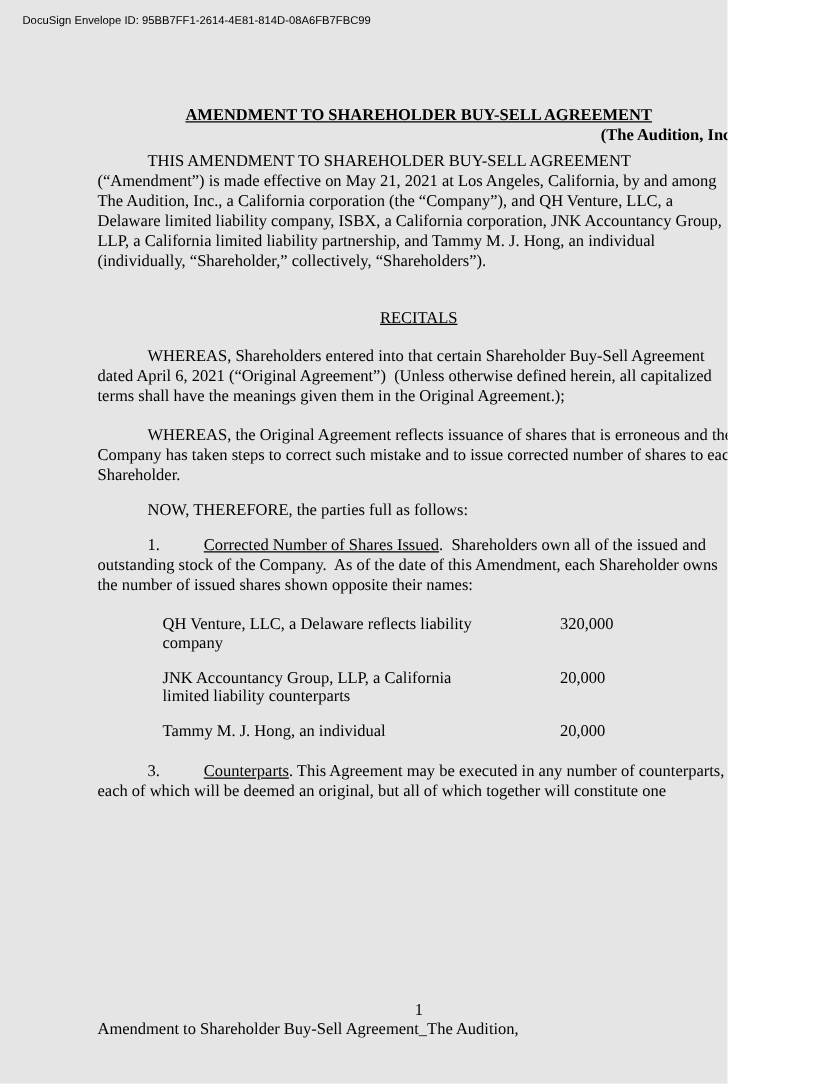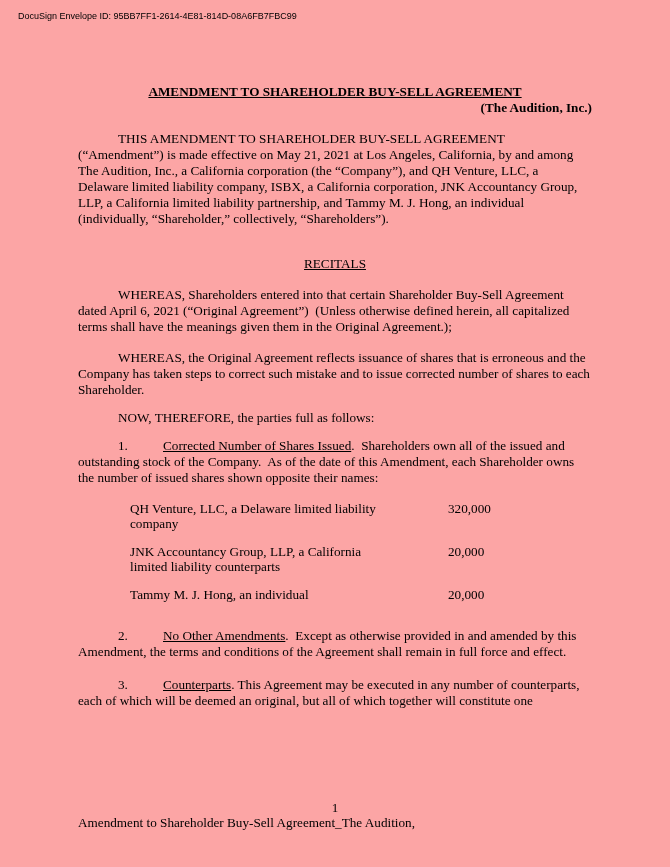--- a/index.html
+++ b/index.html
@@ -2,23 +2,23 @@
 <html><head>
 <meta charset="utf-8">
 <style>
   html, body {
     margin: 0;
     padding: 0;
     background: #ffffff;
   }
   .page {
     position: relative;
-    width: 670px;
+    width: 582px;
     height: 867px;
-    background: #fca5a5;
+    background: #e5e5e5;
     color: #000000;
     font-family: "Liberation Serif", serif;
     font-size: 13.2px;
     line-height: 16px;
     overflow: hidden;
   }
   .docusign {
     position: absolute;
     top: 11px;
     left: 18px;
@@ -40,21 +40,21 @@
   }
   .subtitle {
     text-align: right;
     font-weight: bold;
   }
   .para {
     margin: 0;
     text-indent: 40px;
     white-space: pre-wrap;
   }
-  .p-intro { margin-top: 15px; }
+  .p-intro { margin-top: 5px; }
   .recitals-line { margin-top: 29px; text-align: center; }
   .u { text-decoration: underline; }
   .p-w { margin-top: 15px; }
   .p-now { margin-top: 12px; }
   .p-s1 { margin-top: 12px; }
   .p-s2 { margin-top: 26px; }
   .p-s3 { margin-top: 17px; }
   .num {
     display: inline-block;
     width: 45px;
@@ -103,33 +103,32 @@
 
     <p class="para p-w">WHEREAS, Shareholders entered into that certain Shareholder Buy-Sell Agreement dated April 6, 2021 (“Original Agreement”)  (Unless otherwise defined herein, all capitalized terms shall have the meanings given them in the Original Agreement.);</p>
     <p class="para p-w">WHEREAS, the Original Agreement reflects issuance of shares that is erroneous and the Company has taken steps to correct such mistake and to issue corrected number of shares to each Shareholder.</p>
 
     <p class="para p-now">NOW, THEREFORE, the parties full as follows:</p>
 
     <p class="para p-s1"><span class="num">1.</span><span class="u">Corrected Number of Shares Issued</span><span>.  Shareholders own all of the issued and outstanding stock of the Company.  As of the date of this Amendment, each Shareholder owns the number of issued shares shown opposite their names:</span></p>
 
     <div class="share-table">
       <div class="share-row">
-          <div class="share-name">QH Venture, LLC, a Delaware limited liability company</div>
+          <div class="share-name">QH Venture, LLC, a Delaware reflects liability company</div>
           <div class="share-count">320,000</div>
         </div>
       <div class="share-row">
           <div class="share-name">JNK Accountancy Group, LLP, a California limited liability counterparts</div>
           <div class="share-count">20,000</div>
         </div>
       <div class="share-row">
           <div class="share-name">Tammy M. J. Hong, an individual</div>
           <div class="share-count">20,000</div>
         </div>
     </div>
 
-    <p class="para p-s2"><span class="num">2.</span><span class="u">No Other Amendments</span><span>.  Except as otherwise provided in and amended by this Amendment, the terms and conditions of the Agreement shall remain in full force and effect.</span></p>
 
     <p class="para p-s3"><span class="num">3.</span><span class="u">Counterparts</span><span>. This Agreement may be executed in any number of counterparts, each of which will be deemed an original, but all of which together will constitute one</span></p>
   </div>
 
   <div class="page-number">1</div>
   <div class="footer-ref">Amendment to Shareholder Buy-Sell Agreement_The Audition,</div>
 </div>
 
 </body></html>

